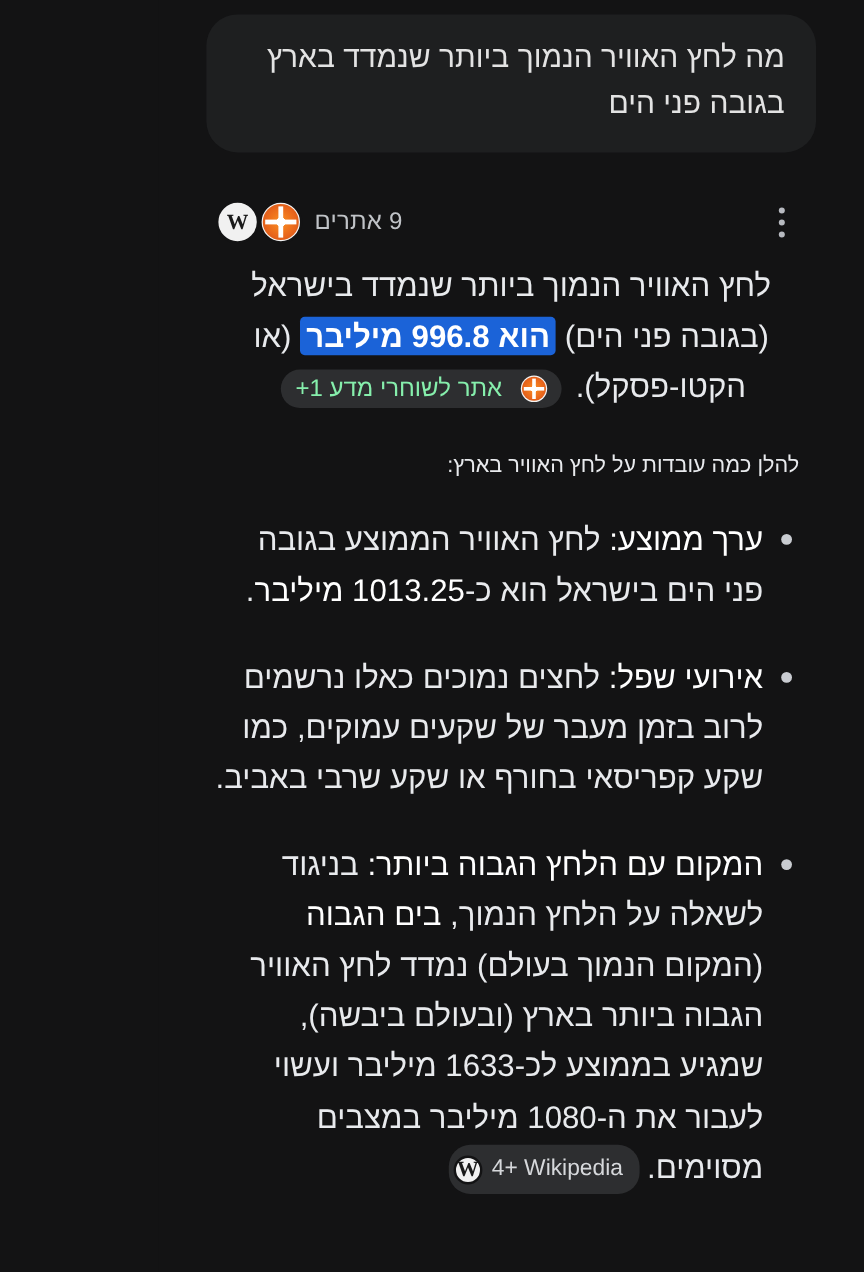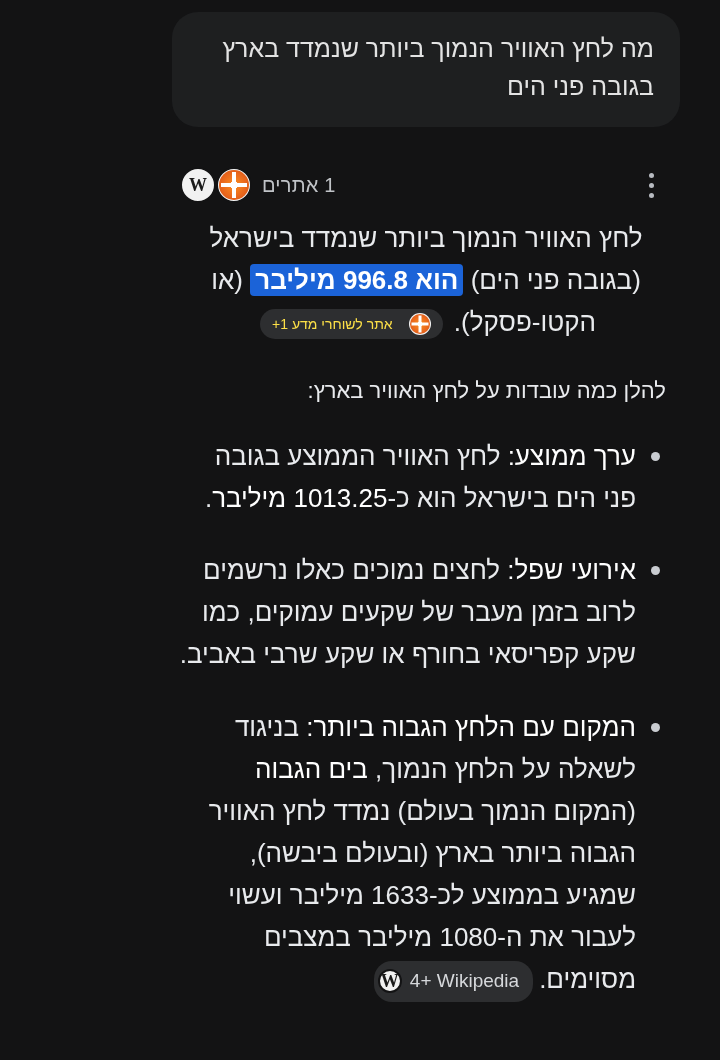--- a/index.html
+++ b/index.html
@@ -153,22 +153,22 @@
   }
 
   
   .chip {
     display: inline-flex;
     align-items: center;
     gap: 16px;
     background: #2d2e30;
     border-radius: 18px;
     padding: 4px 12px 4px 12px;
-    font-size: 14px;
-    color: #fde047;
+    font-size: 20px;
+    color: #86efac;
     vertical-align: middle;
     line-height: 1.2;
     white-space: nowrap;
     margin: 0 4px;
   }
   .chip .chip-ico {
     width: 22px;
     height: 22px;
     border-radius: 50%;
     display: inline-flex;
@@ -178,21 +178,21 @@
     flex: 0 0 auto;
     overflow: hidden;
   }
   .chip .chip-ico .mada-glyph { width: 20px; height: 20px; }
   .chip .chip-ico .mada-glyph:before,
   .chip .chip-ico .mada-glyph:after { width: 17px; height: 3px; }
 
   .para {
     margin: 30px 0 0 0;
     padding: 0 18px;
-    font-size: 22px;
+    font-size: 18px;
     line-height: 1.62;
     text-align: right;
     color: #e8eaed;
   }
 
   
   ul.facts {
     list-style: none;
     margin: 26px 0 0 0;
     padding: 0 18px 0 8px;
@@ -251,21 +251,21 @@
           <i></i>
           <i></i>
       </div>
       <div class="meta-right">
         <div class="favicons">
           <span class="favicon mada">
               <span class="mada-glyph"></span>
             </span>
           <span class="favicon wiki">W</span>
         </div>
-        <span class="sources-label">1 אתרים</span>
+        <span class="sources-label">9 אתרים</span>
       </div>
     </div>
 
     <div class="body-text">
       <p class="lead">
         <span>לחץ האוויר הנמוך ביותר שנמדד בישראל (בגובה פני הים)</span>
         <span class="hl">הוא 996.8 מיליבר</span>
         <span>(או הקטו-פסקל).</span>
         <span class="chip">
           <span class="chip-ico">

